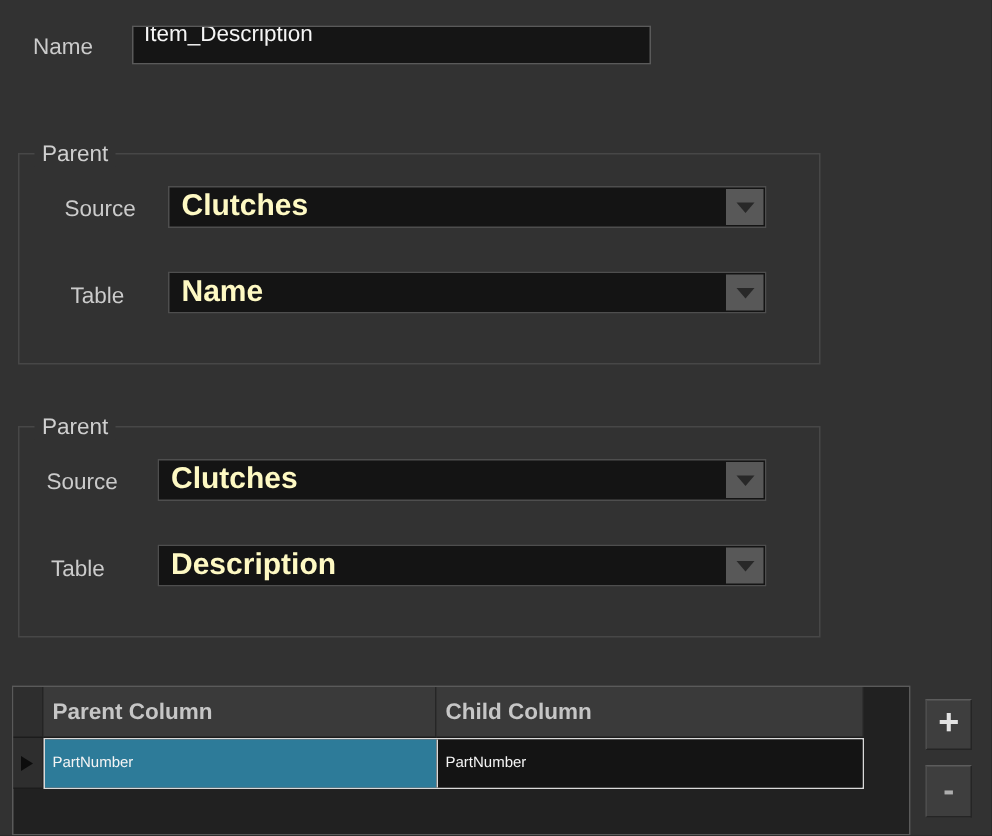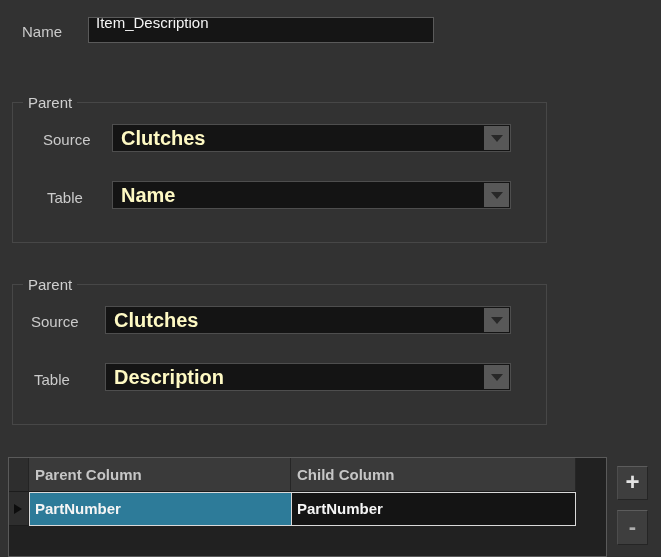--- a/index.html
+++ b/index.html
@@ -64,22 +64,22 @@
     position:absolute; left:5px; top:50%; transform:translateY(-50%);
     width:0; height:0;
     border-top:5px solid transparent; border-bottom:5px solid transparent;
     border-left:8px solid #0d0d0d;
   }
   .grid-row {
     position:absolute; left:20px; top:34px; width:547px; height:34px;
     border:1px solid #d9d9d9;
   }
   .grid-cell {
-    position:absolute; top:0; bottom:0; font-size:15px; color:#f5f5f5;
-    line-height:31px; padding-left:5px; white-space:nowrap; overflow:hidden;font-weight:bold;
+    position:absolute; top:0; bottom:0; font-size:10px; color:#f5f5f5;
+    line-height:31px; padding-left:5px; white-space:nowrap; overflow:hidden;
   }
   .cell-parent { left:0; width:261px; }
   .cell-child  { left:261px; right:0; background:#141414; border-left:1px solid #d9d9d9; }
 
   
   .gridbtn {
     position:absolute; left:617px; width:31px;
     background:#3e3e3e; border:1px solid #252525;
     border-top-color:#5c5c5c; border-left-color:#4d4d4d;
     display:flex; align-items:center; justify-content:center;

